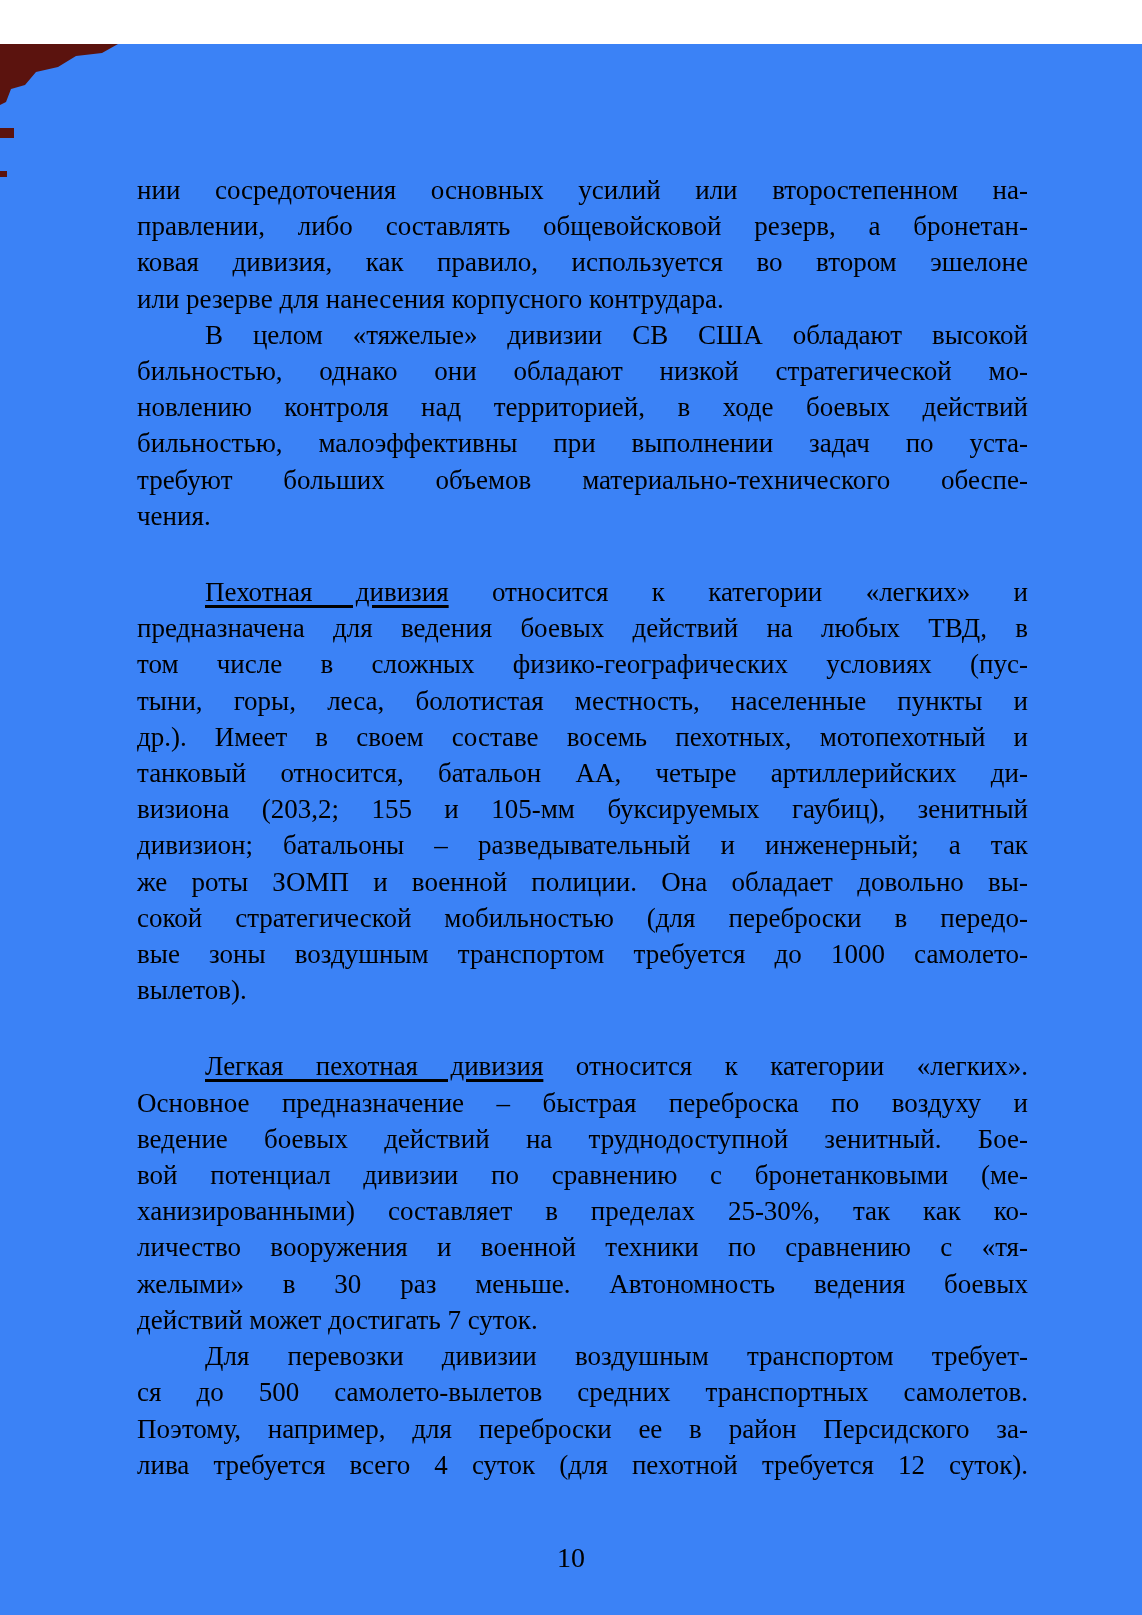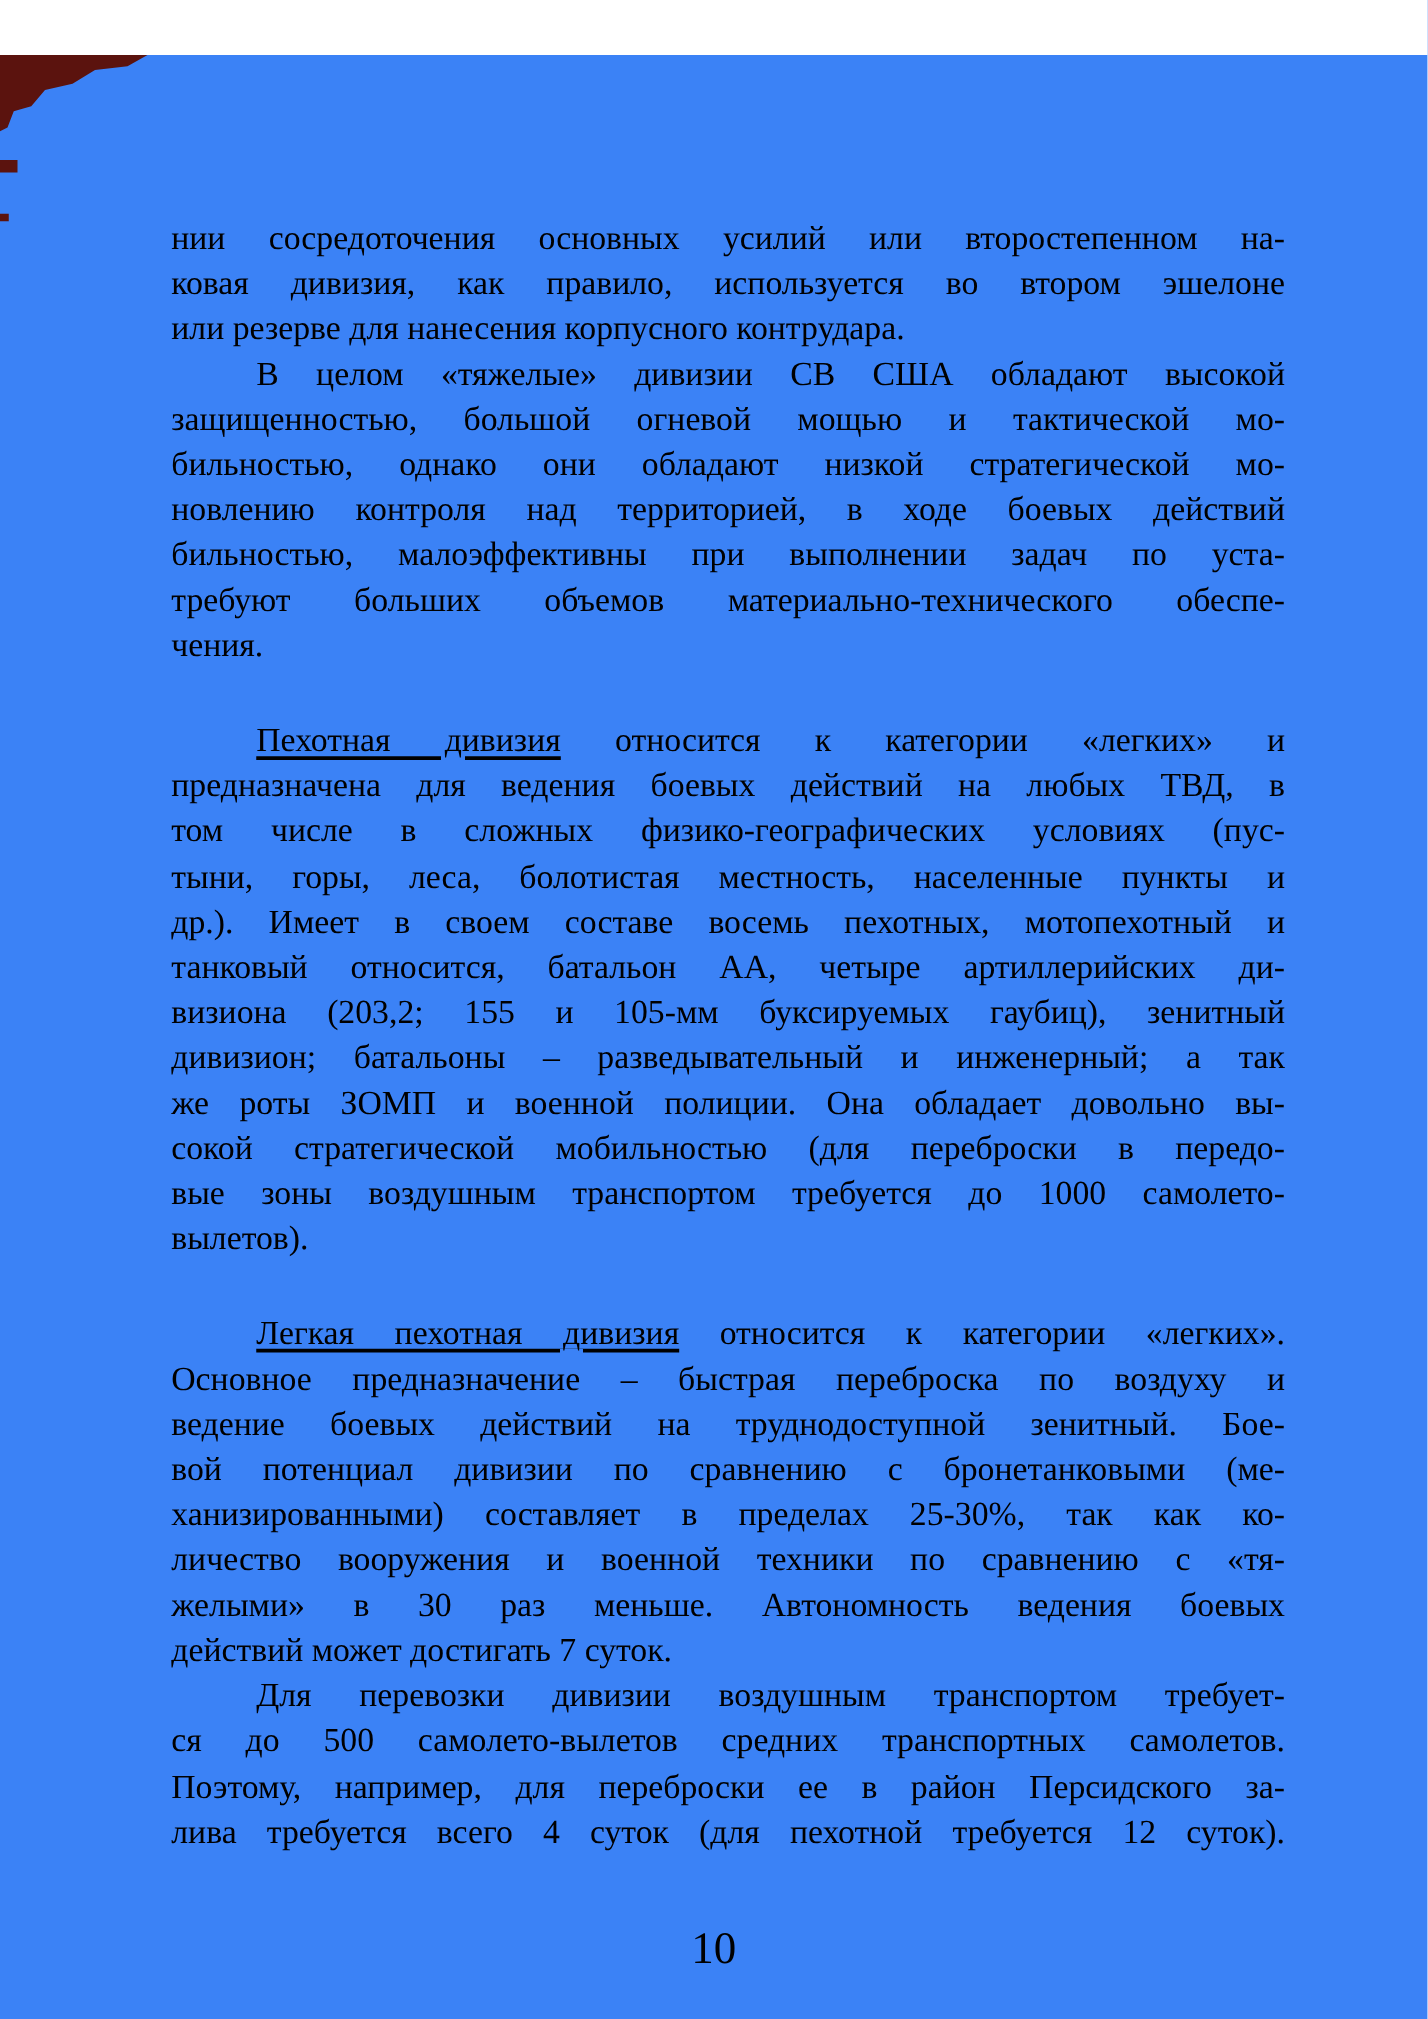--- a/index.html
+++ b/index.html
@@ -34,21 +34,21 @@
     text-decoration: underline;
     text-decoration-thickness: 2.5px;
     text-underline-offset: 4px;
   }
   .page-number {
     position: absolute;
     top: 1498px;
     left: 0;
     width: 100%;
     text-align: center;
-    font-size: 36px;
+    font-size: 28px;
     line-height: 32px;
     color: #000000;
   }
   .artifacts {
     position: absolute;
     left: 0;
     top: 0;
     pointer-events: none;
   }
 </style>
@@ -57,26 +57,26 @@
 
 <div class="page">
   <svg class="artifacts" width="140" height="150">
       <polygon points="0,0 118,0 102,9 76,12 58,23 36,28 25,41 11,45 6,58 0,61" fill="#5b130e"></polygon>
       <rect x="0" y="84" width="14" height="10" fill="#5b130e"></rect>
       <rect x="0" y="127" width="7" height="6" fill="#5b130e"></rect>
     </svg>
   <div class="text-block">
       <div class="para">
         <div class="line"><span>нии сосредоточения основных усилий или второстепенном на-</span></div>
+        <div class="line"><span>правлении, либо составлять общевойсковой резерв, а бронетан-</span></div>
         <div class="line"><span>ковая дивизия, как правило, используется во втором эшелоне</span></div>
         <div class="line lastline"><span>или резерве для нанесения корпусного контрудара.</span></div>
       </div>
       <div class="para indent">
         <div class="line"><span>В целом «тяжелые» дивизии СВ США обладают высокой</span></div>
-        <div class="line"><span>защищенностью, большой огневой мощью и тактической мо-</span></div>
         <div class="line"><span>бильностью, однако они обладают низкой стратегической мо-</span></div>
         <div class="line"><span>новлению контроля над территорией, в ходе боевых действий</span></div>
         <div class="line"><span>бильностью, малоэффективны при выполнении задач по уста-</span></div>
         <div class="line"><span>требуют больших объемов материально-технического обеспе-</span></div>
         <div class="line lastline"><span>чения.</span></div>
       </div>
       <div class="para gap indent">
         <div class="line"><span class="u">Пехотная дивизия</span><span> относится к категории «легких» и</span></div>
         <div class="line"><span>предназначена для ведения боевых действий на любых ТВД, в</span></div>
         <div class="line"><span>том числе  в сложных физико-географических условиях (пус-</span></div>

